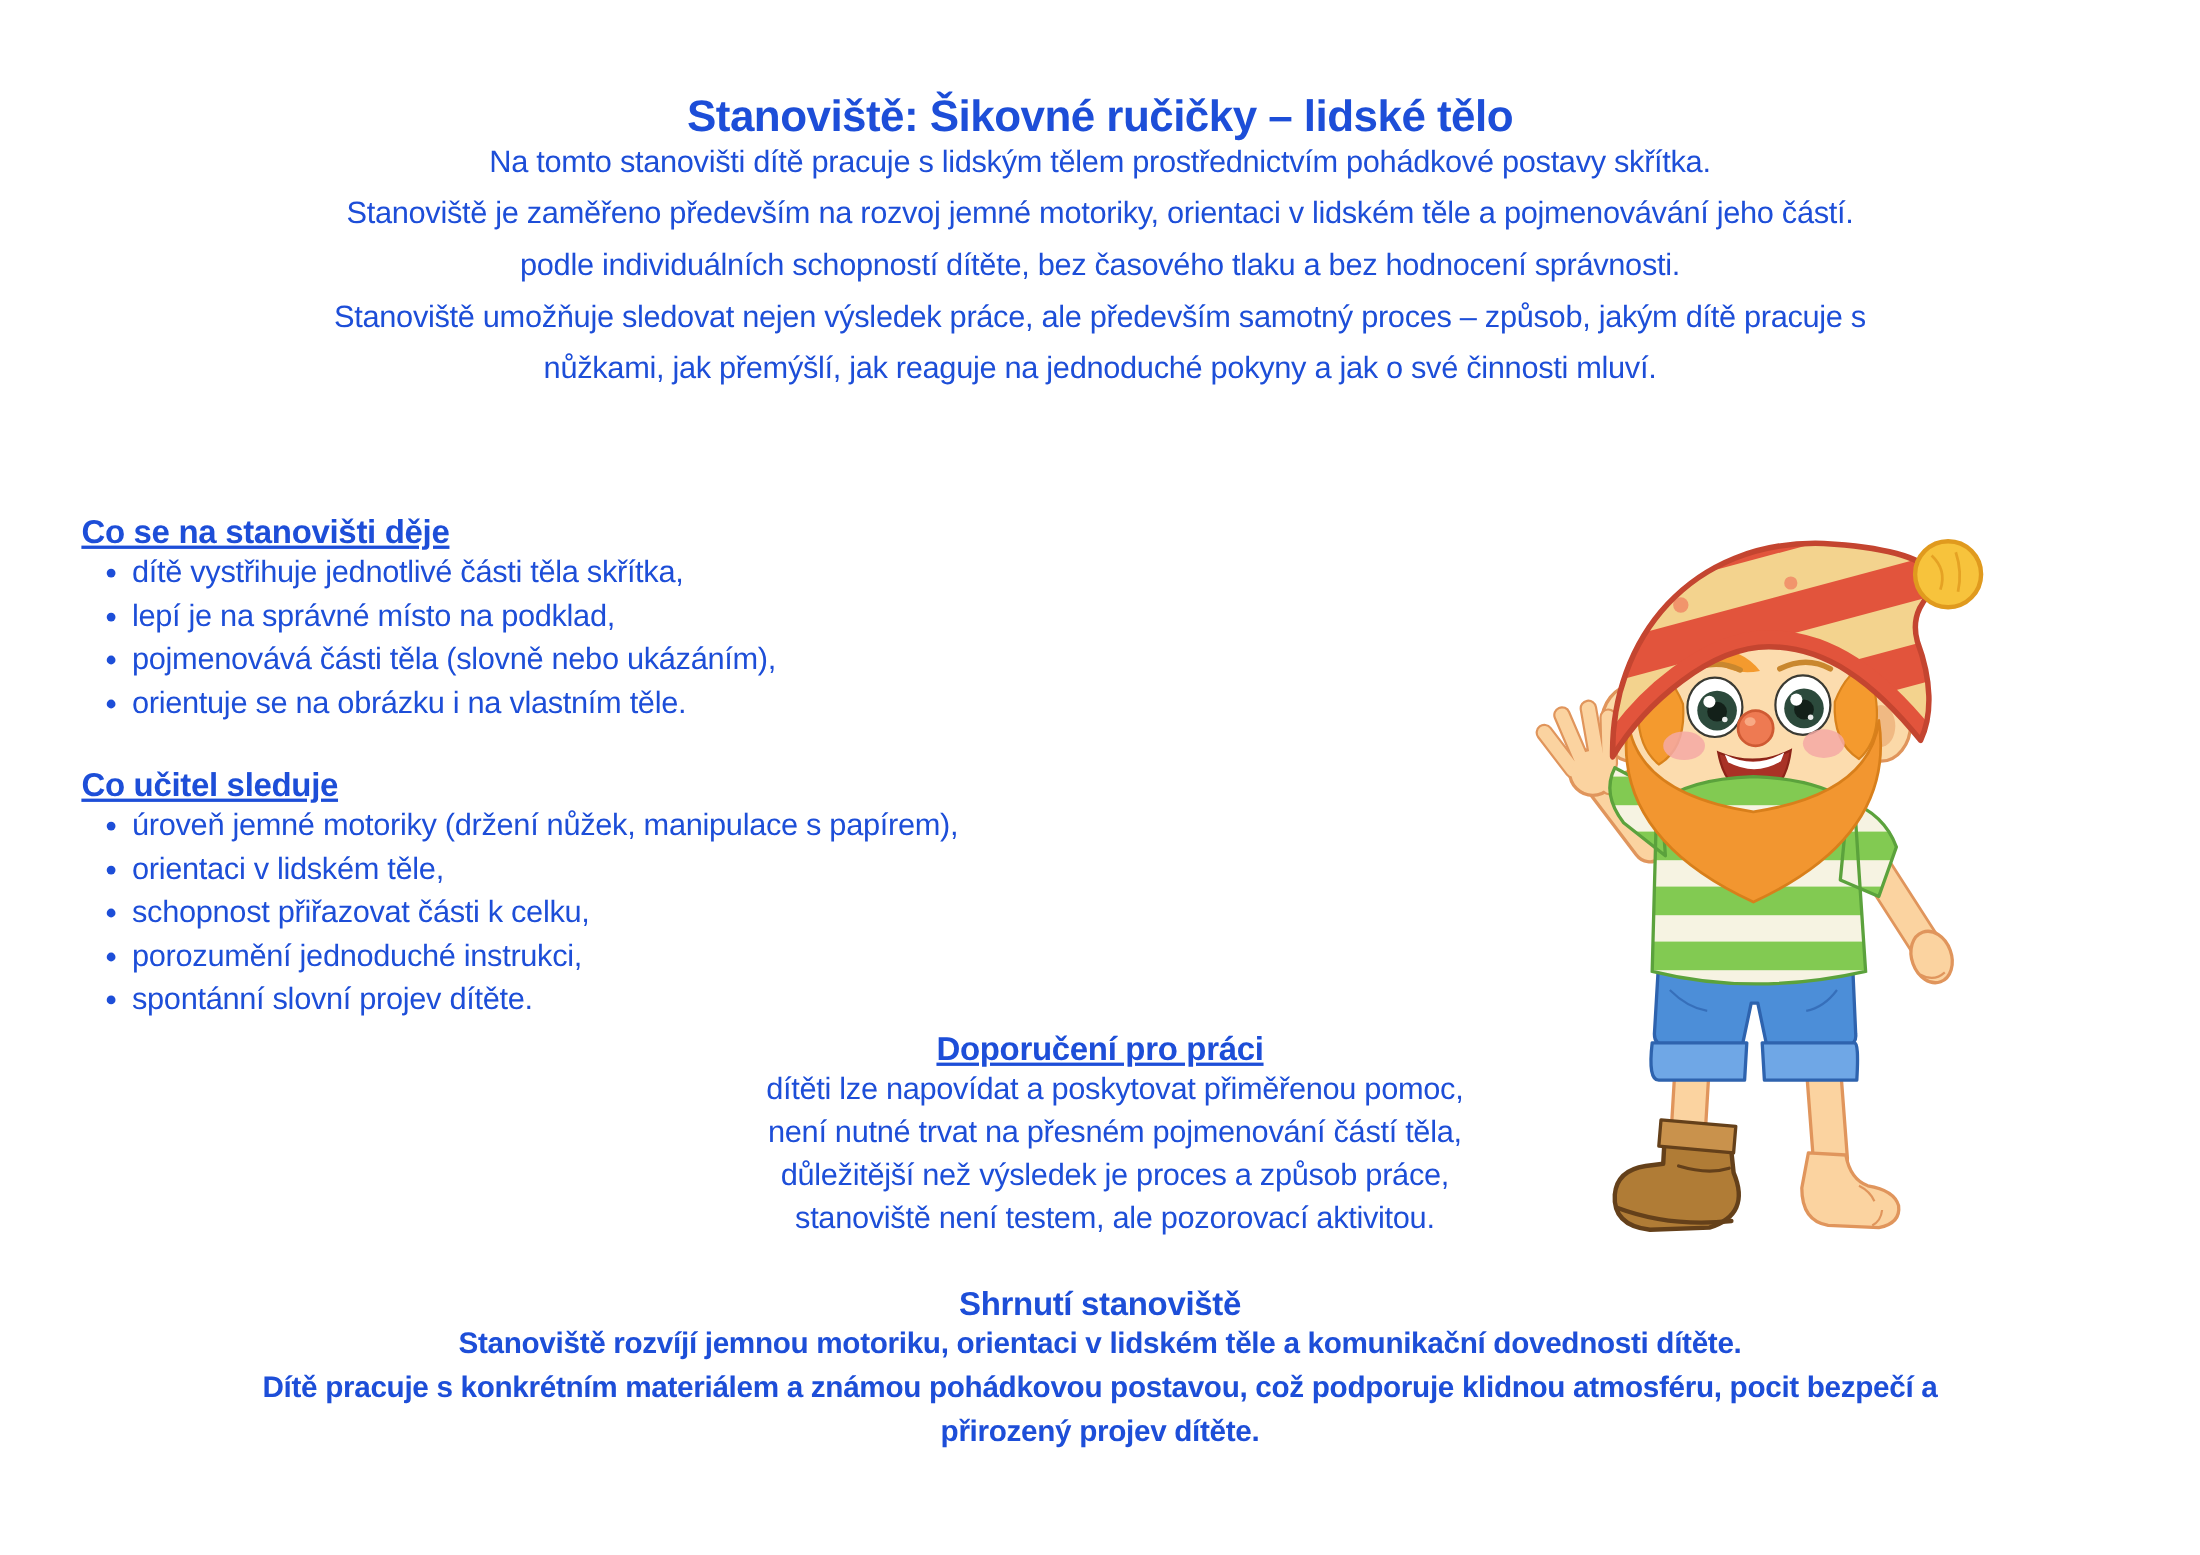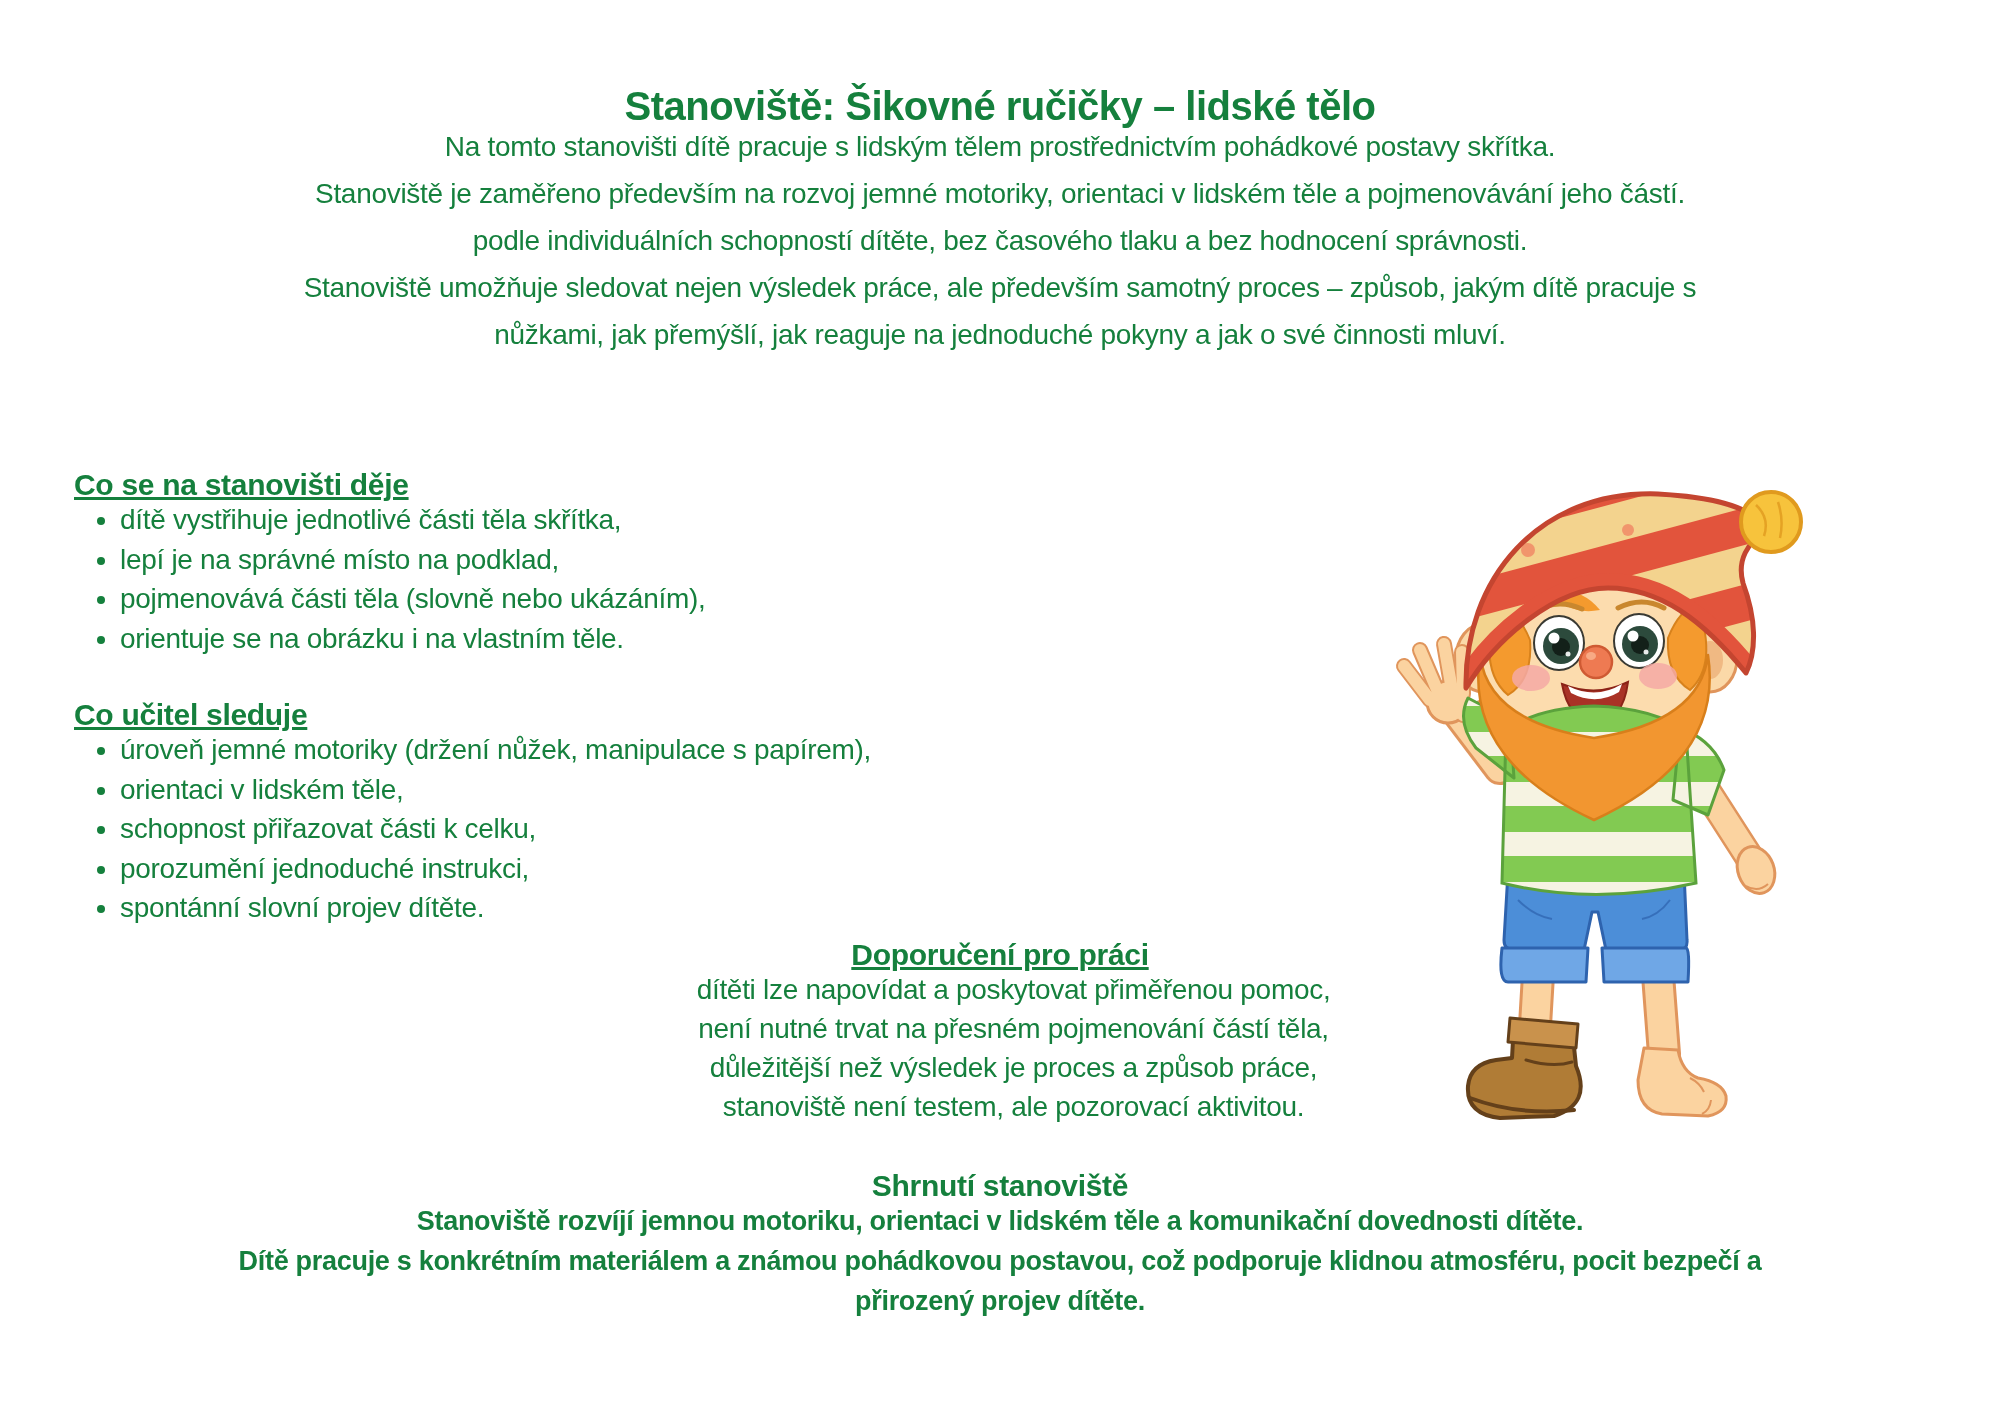--- a/index.html
+++ b/index.html
@@ -1,18 +1,18 @@
 <!DOCTYPE html>
 <html lang="cs"><head>
 <meta charset="utf-8">
 <style>
   html,body{margin:0;padding:0;background:#ffffff;}
   .page{
     position:relative;width:2000px;height:1414px;background:#ffffff;
-    font-family:"Liberation Sans", sans-serif;color:#15803d;overflow:hidden;
+    font-family:"Liberation Sans", sans-serif;color:#1d4ed8;overflow:hidden;
   }
   .title{
     position:absolute;top:82px;left:0;width:2000px;margin:0;
     text-align:center;font-size:40px;line-height:48px;font-weight:bold;letter-spacing:-0.5px;
   }
   .intro{
     position:absolute;top:123px;left:0;width:2000px;
     text-align:center;font-size:28px;line-height:47px;letter-spacing:-0.3px;
   }
   .intro .iline{white-space:nowrap;}

